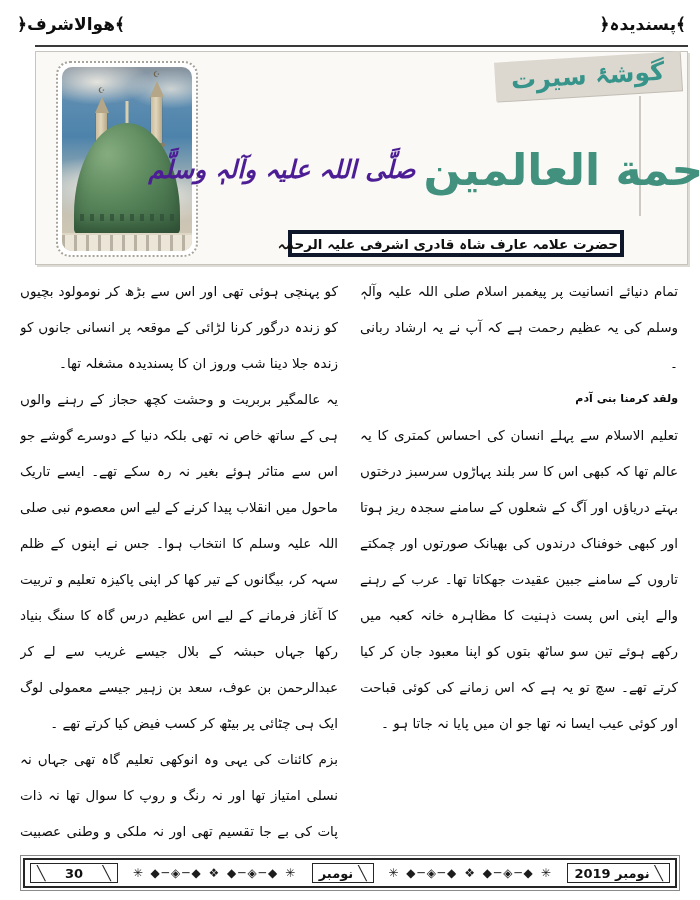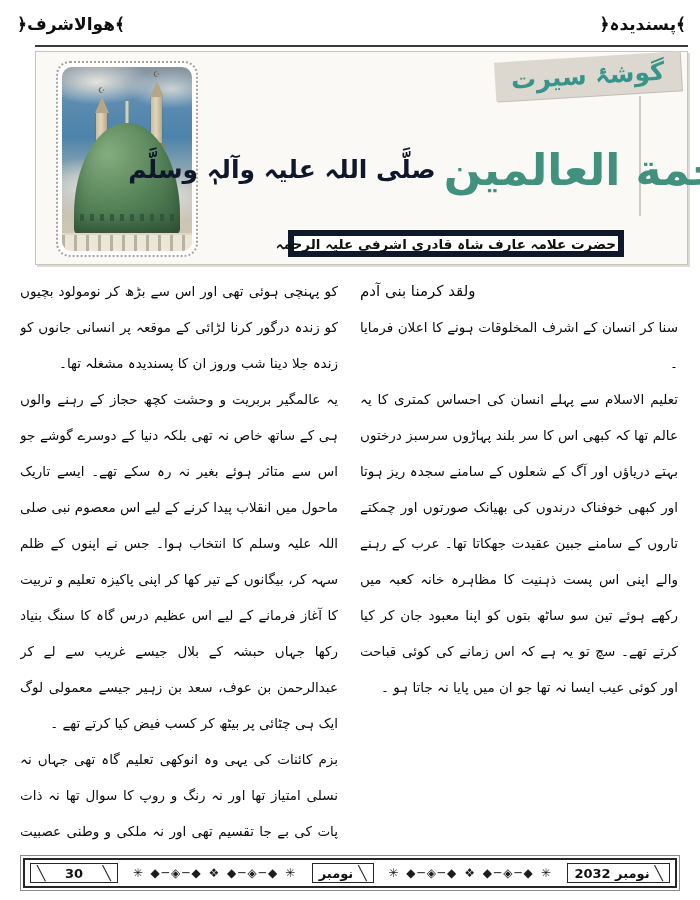--- a/index.html
+++ b/index.html
@@ -48,35 +48,35 @@
   
   .badge { position:absolute; top:5px; right:6px; transform:rotate(-3.5deg);
     background:#dcd8d0; color:#36948a; font-weight:bold; font-size:25px;
     padding:4px 16px 6px 16px; box-shadow:1px 1px 0 #c2beb5; }
   .badge-pole { position:absolute; top:44px; right:46px; width:2px; height:120px; background:#cdcac3; }
 
   
   .title-area { position:absolute; left:168px; right:14px; top:58px; height:118px;
     display:flex; align-items:center; justify-content:center; white-space:nowrap; direction:rtl; }
   .title-main { font-size:44px; font-weight:bold; color:#41917e; letter-spacing:-1px; }
-  .title-salawat { font-size:25px; font-weight:bold; color:#0f172a; margin-right:8px; }
+  .title-salawat { font-size:25px; font-weight:bold; color:#4c1d95; margin-right:8px;font-style:italic; }
 
   
   .author-box { position:absolute; bottom:7px; left:252px; width:336px; height:27px;
-    background:#fff; border:6px solid #0f172a; display:flex; align-items:stretch; }
+    background:#fff; border:4px solid #0f172a; display:flex; align-items:stretch; }
   .film { width:15px; background:repeating-linear-gradient(180deg,#101010 0 3px, #ffffff 3px 6.5px); margin:1px; }
   .author-text { flex:1; display:flex; align-items:center; justify-content:center;
     font-size:13.5px; font-weight:bold; color:#101010; white-space:nowrap; }
 
   
   .columns { position:absolute; top:273px; left:20px; right:22px; bottom:50px;
     display:flex; gap:22px; direction:rtl; overflow:hidden; }
   .col { flex:1; text-align:justify; font-size:13.5px; line-height:36px; color:#0d0d0d; overflow:hidden; }
   .col p { margin:0; }
-  .col p.quran { text-align:left; font-weight:normal; font-size:15px; }
+  .col p.quran { text-align:right; font-weight:bold; font-size:11px; }
 
   
   .footer-outer { position:absolute; bottom:9px; left:20px; right:20px; height:36px;
     border:1px solid #8a8a8a; padding:2px; background:#fff; }
   .footer-inner { height:100%; border:2px solid #262626; display:flex; align-items:center;
     justify-content:space-between; direction:rtl; padding:0 5px; gap:6px; }
   .f-box { border:1.5px solid #262626; background:#fff; font-weight:bold; font-size:13px;
     padding:1px 6px; display:flex; align-items:center; gap:5px; white-space:nowrap; }
   .f-box .slash { font-weight:normal; color:#262626; font-size:14px; }
   .f-box.page-no { min-width:88px; justify-content:space-between; direction:ltr; }
@@ -122,37 +122,37 @@
 
   <div class="author-box">
     <span class="film"></span>
     <span class="author-text">حضرت علامہ عارف شاہ قادری اشرفی علیہ الرحمہ</span>
     <span class="film"></span>
   </div>
 </div>
 
 <div class="columns">
   <div class="col">
+    <p>تمام دنیائے انسانیت پر پیغمبر اسلام صلی اللہ علیہ وآلہٖ وسلم کی یہ عظیم رحمت ہے کہ آپ نے یہ ارشاد ربانی ۔</p>
     <p class="quran">ولقد کرمنا بنی آدم</p>
-    <p>سنا کر انسان کے اشرف المخلوقات ہونے کا اعلان فرمایا ۔</p>
     <p>تعلیم الاسلام سے پہلے انسان کی احساس کمتری کا یہ عالم تھا کہ کبھی اس کا سر بلند پہاڑوں سرسبز درختوں بہتے دریاؤں اور آگ کے شعلوں کے سامنے سجدہ ریز ہوتا اور کبھی خوفناک درندوں کی بھیانک صورتوں اور چمکتے تاروں کے سامنے جبین عقیدت جھکاتا تھا۔ عرب کے رہنے والے اپنی اس پست ذہنیت کا مظاہرہ خانہ کعبہ میں رکھے ہوئے تین سو ساٹھ بتوں کو اپنا معبود جان کر کیا کرتے تھے۔ سچ تو یہ ہے کہ اس زمانے کی کوئی قباحت اور کوئی عیب ایسا نہ تھا جو ان میں پایا نہ جاتا ہو ۔</p>
 
   </div>
   <div class="col">
     <p>کو پہنچی ہوئی تھی اور اس سے بڑھ کر نومولود بچیوں کو زندہ درگور کرنا لڑائی کے موقعہ پر انسانی جانوں کو زندہ جلا دینا شب وروز ان کا پسندیدہ مشغلہ تھا۔</p>
     <p>یہ عالمگیر بربریت و وحشت کچھ حجاز کے رہنے والوں ہی کے ساتھ خاص نہ تھی بلکہ دنیا کے دوسرے گوشے جو اس سے متاثر ہوئے بغیر نہ رہ سکے تھے۔ ایسے تاریک ماحول میں انقلاب پیدا کرنے کے لیے اس معصوم نبی صلی اللہ علیہ وسلم کا انتخاب ہوا۔ جس نے اپنوں کے ظلم سہہ کر، بیگانوں کے تیر کھا کر اپنی پاکیزہ تعلیم و تربیت کا آغاز فرمانے کے لیے اس عظیم درس گاہ کا سنگ بنیاد رکھا جہاں حبشہ کے بلال جیسے غریب سے لے کر عبدالرحمن بن عوف، سعد بن زہیر جیسے معمولی لوگ ایک ہی چٹائی پر بیٹھ کر کسب فیض کیا کرتے تھے ۔</p>
     <p>بزم کائنات کی یہی وہ انوکھی تعلیم گاہ تھی جہاں نہ نسلی امتیاز تھا اور نہ رنگ و روپ کا سوال تھا نہ ذات پات کی بے جا تقسیم تھی اور نہ ملکی و وطنی عصبیت کا جذبہ تھا اس کا دروازہ دنیا کی تمام قوموں اور تمام ملکوں کے لیے ہر وقت کھلا رہتا تھا۔ اسلام نے اپنے</p>
   </div>
 </div>
 
 <div class="footer-outer">
   <div class="footer-inner">
     <span class="f-box">
       <span class="slash">╲</span>
-      <span>نومبر 2032</span>
+      <span>نومبر 2019</span>
     </span>
     <span class="ornament">✳ ◆─◈─◆ ❖ ◆─◈─◆ ✳</span>
     <span class="f-box">
       <span class="slash">╲</span>
       <span>نومبر</span>
     </span>
     <span class="ornament">✳ ◆─◈─◆ ❖ ◆─◈─◆ ✳</span>
     <span class="f-box page-no">
       <span class="slash">╲</span>
       <span>30</span>

